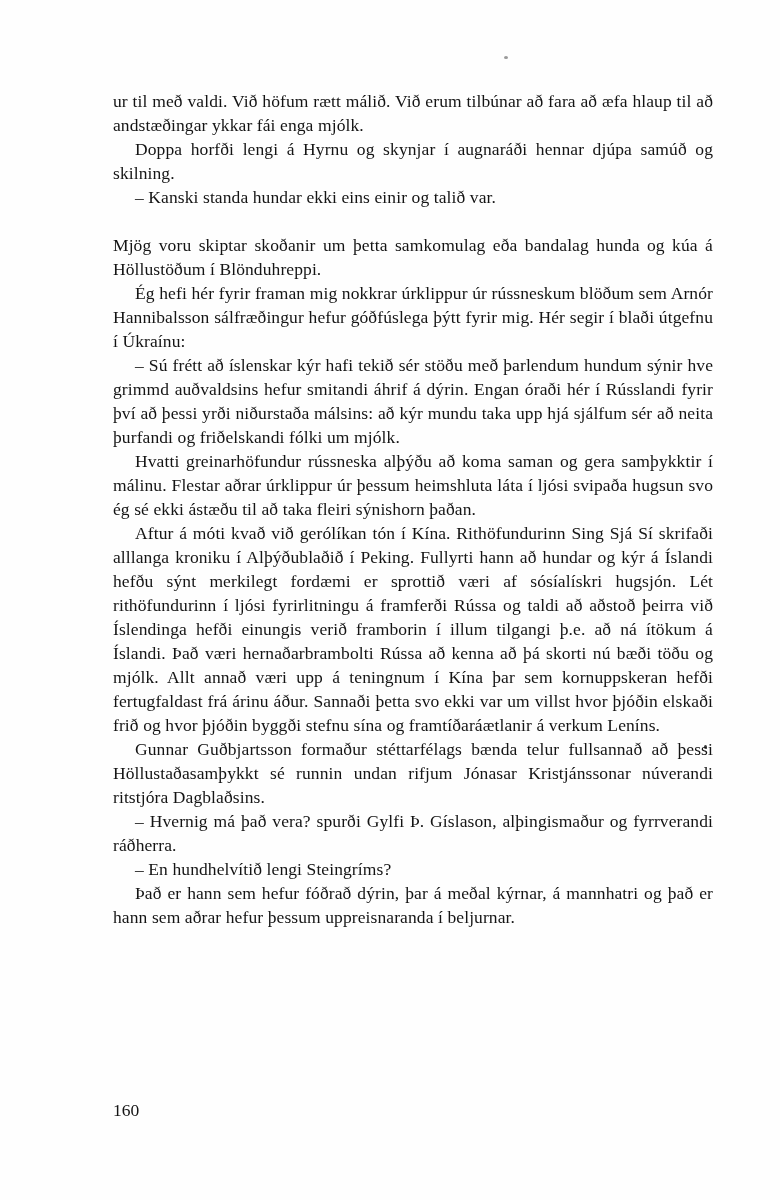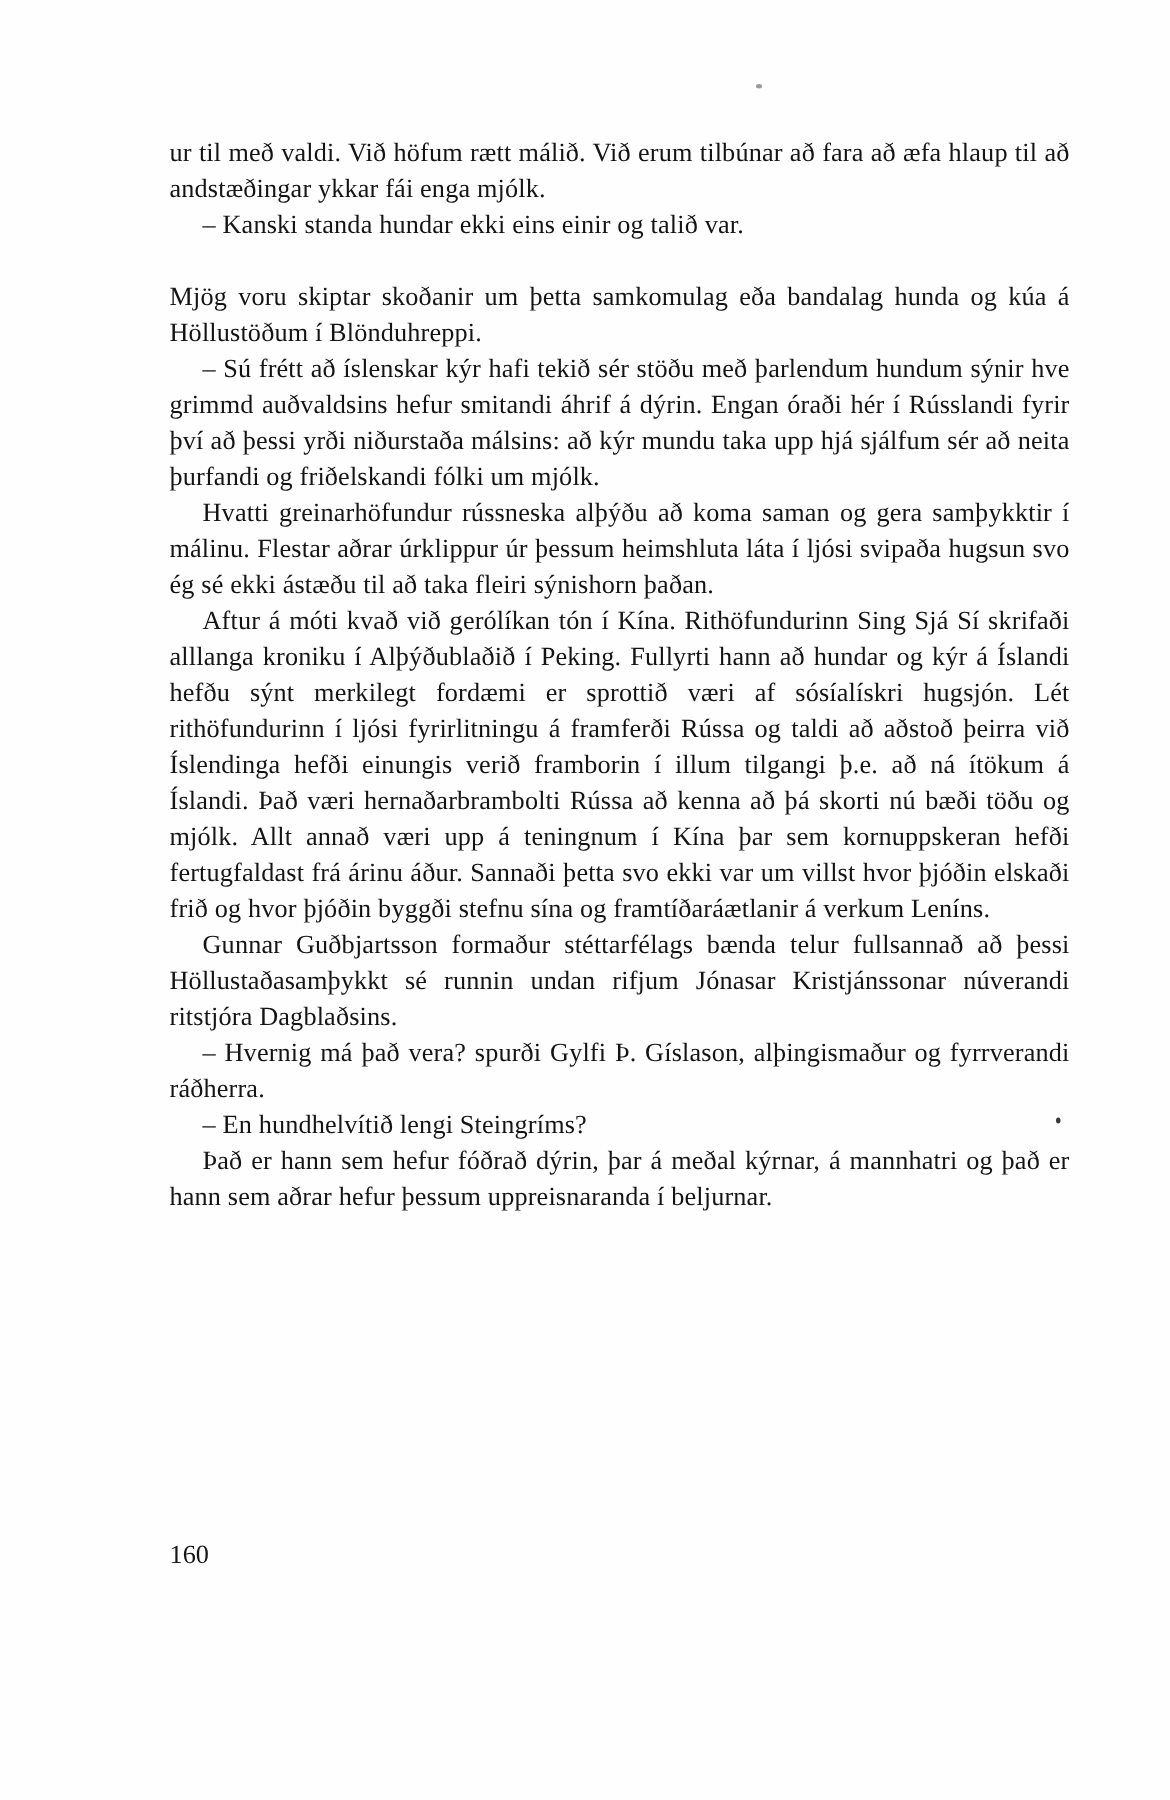--- a/index.html
+++ b/index.html
@@ -33,21 +33,21 @@
   }
   .text-block p.indent {
     text-indent: 22px;
   }
   .text-block p.section-start {
     margin-top: 24px;
   }
   .page-number {
     position: absolute;
     left: 113px;
-    top: 1024px;
+    top: 1098px;
     font-size: 17.5px;
     line-height: 24px;
   }
   .speck {
     position: absolute;
     border-radius: 50%;
   }
   .speck-1 {
     left: 504px;
     top: 56px;
@@ -66,22 +66,24 @@
 </head>
 <body>
 
 <div class="page">
 
   <div class="speck speck-1"></div>
   <div class="speck speck-2"></div>
 
   <div class="text-block">
     <p>ur til með valdi. Við höfum rætt málið. Við erum tilbúnar að fara að æfa hlaup til að andstæðingar ykkar fái enga mjólk.</p>
+    <p class="indent">Doppa horfði lengi á Hyrnu og skynjar í augnaráði hennar djúpa samúð og skilning.</p>
     <p class="indent">– Kanski standa hundar ekki eins einir og talið var.</p>
     <p class="section-start">Mjög voru skiptar skoðanir um þetta samkomulag eða bandalag hunda og kúa á Höllustöðum í Blönduhreppi.</p>
+    <p class="indent">Ég hefi hér fyrir framan mig nokkrar úrklippur úr rússneskum blöðum sem Arnór Hannibalsson sálfræðingur hefur góðfúslega þýtt fyrir mig. Hér segir í blaði útgefnu í Úkraínu:</p>
     <p class="indent">– Sú frétt að íslenskar kýr hafi tekið sér stöðu með þarlendum hundum sýnir hve grimmd auðvaldsins hefur smitandi áhrif á dýrin. Engan óraði hér í Rússlandi fyrir því að þessi yrði niðurstaða málsins: að kýr mundu taka upp hjá sjálfum sér að neita þurfandi og friðelskandi fólki um mjólk.</p>
     <p class="indent">Hvatti greinarhöfundur rússneska alþýðu að koma saman og gera samþykktir í málinu. Flestar aðrar úrklippur úr þessum heimshluta láta í ljósi svipaða hugsun svo ég sé ekki ástæðu til að taka fleiri sýnishorn þaðan.</p>
     <p class="indent">Aftur á móti kvað við gerólíkan tón í Kína. Rithöfundurinn Sing Sjá Sí skrifaði alllanga kroniku í Alþýðublaðið í Peking. Fullyrti hann að hundar og kýr á Íslandi hefðu sýnt merkilegt fordæmi er sprottið væri af sósíalískri hugsjón. Lét rithöfundurinn í ljósi fyrirlitningu á framferði Rússa og taldi að aðstoð þeirra við Íslendinga hefði einungis verið framborin í illum tilgangi þ.e. að ná ítökum á Íslandi. Það væri hernaðarbrambolti Rússa að kenna að þá skorti nú bæði töðu og mjólk. Allt annað væri upp á teningnum í Kína þar sem kornuppskeran hefði fertugfaldast frá árinu áður. Sannaði þetta svo ekki var um villst hvor þjóðin elskaði frið og hvor þjóðin byggði stefnu sína og framtíðaráætlanir á verkum Leníns.</p>
     <p class="indent">Gunnar Guðbjartsson formaður stéttarfélags bænda telur fullsannað að þessi Höllustaðasamþykkt sé runnin undan rifjum Jónasar Kristjánssonar núverandi ritstjóra Dagblaðsins.</p>
     <p class="indent">– Hvernig má það vera? spurði Gylfi Þ. Gíslason, alþingismaður og fyrrverandi ráðherra.</p>
     <p class="indent">– En hundhelvítið lengi Steingríms?</p>
     <p class="indent">Það er hann sem hefur fóðrað dýrin, þar á meðal kýrnar, á mannhatri og það er hann sem aðrar hefur þessum uppreisnaranda í beljurnar.</p>
   </div>
 
   <div class="page-number">160</div>

